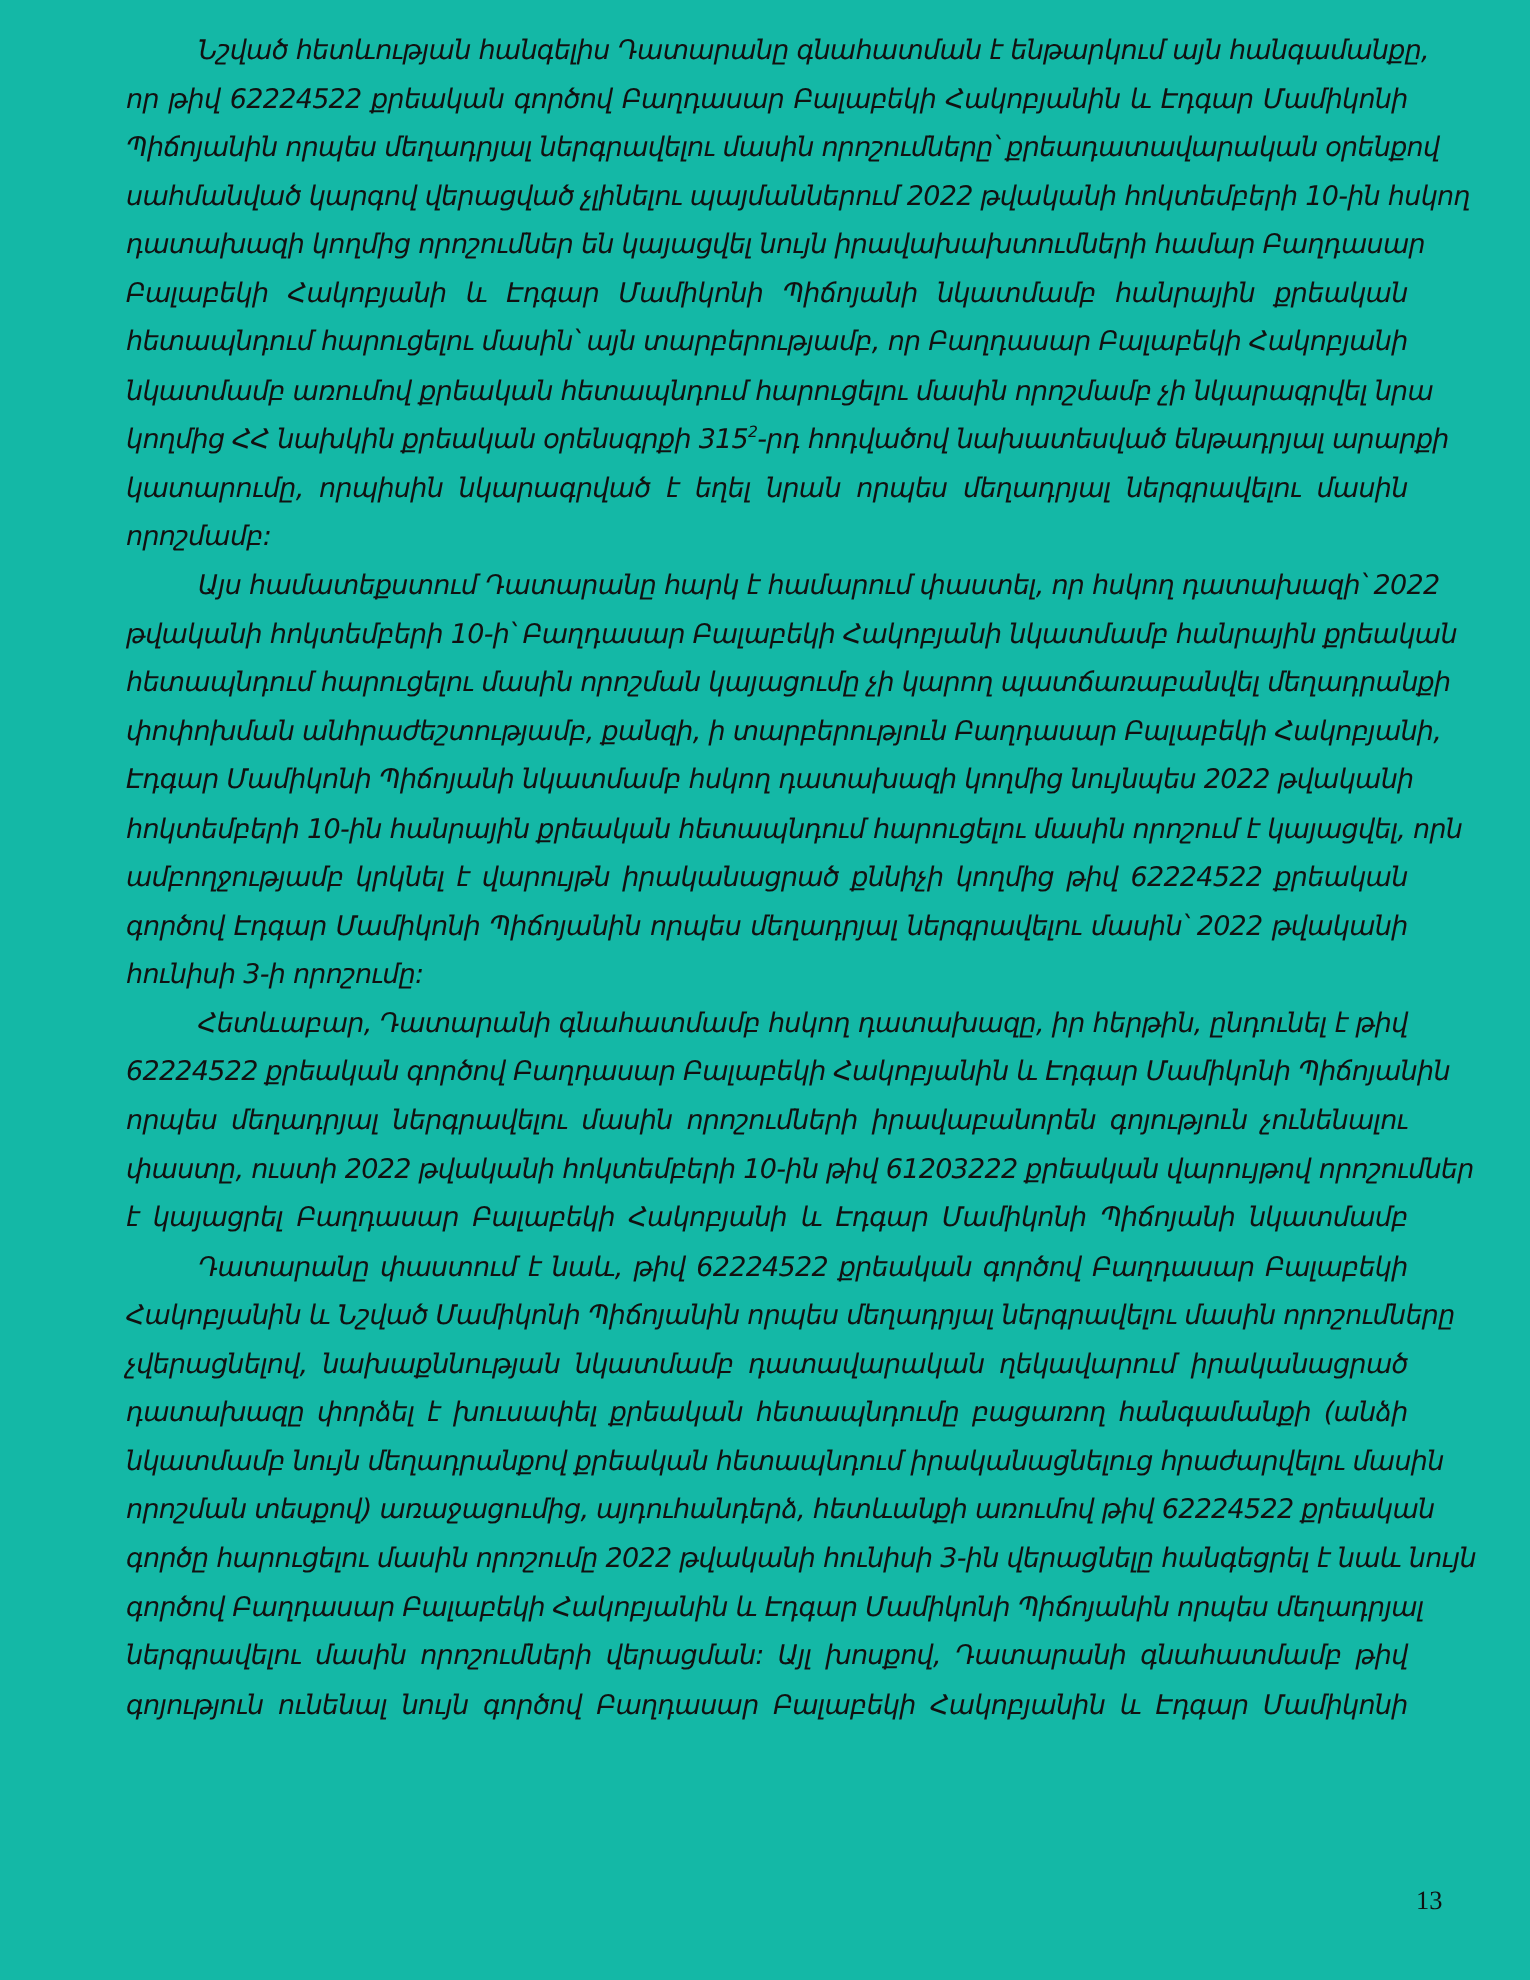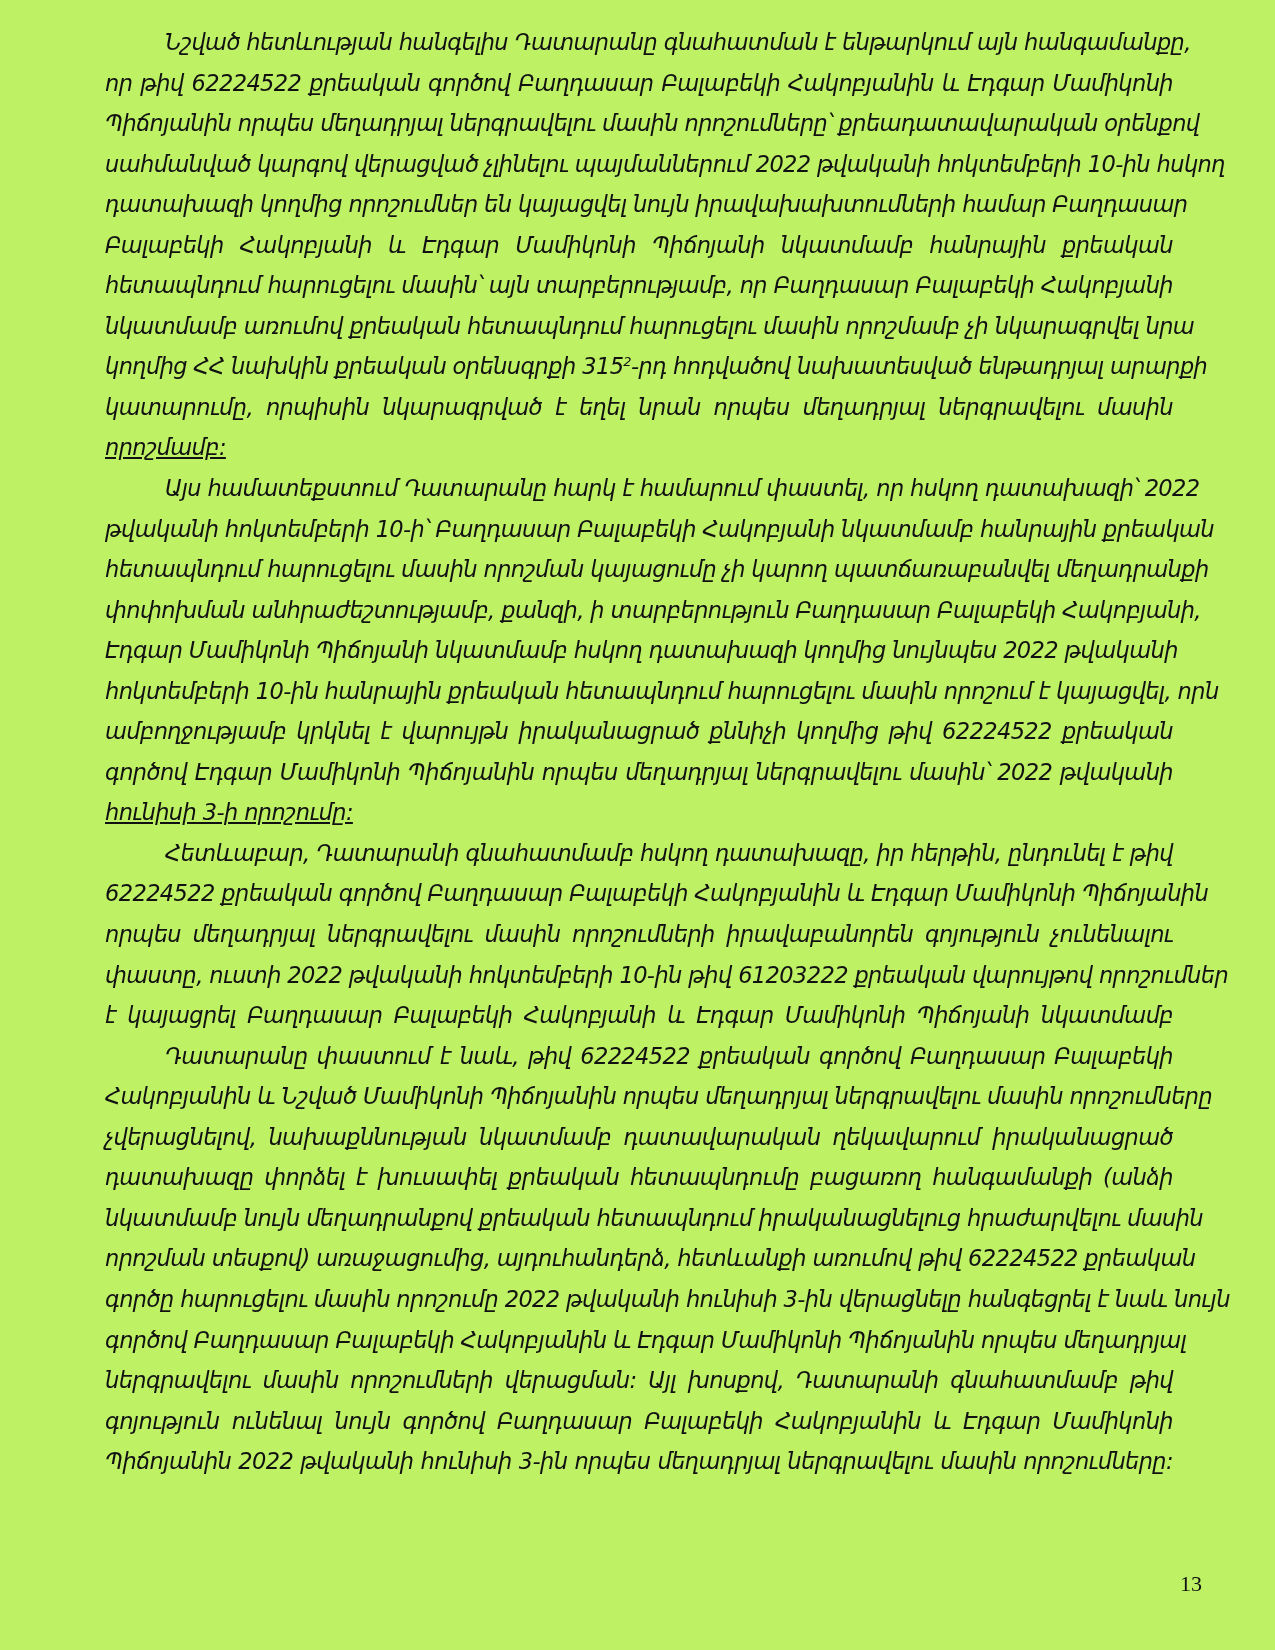--- a/index.html
+++ b/index.html
@@ -11,21 +11,21 @@
       width: 1275px;
       height: 1650px;
       position: relative;
       overflow: hidden;
     }
     .page {
       position: absolute;
       left: 0; top: 0;
       width: 1275px;
       height: 1650px;
-      background: #bef264;
+      background: #14b8a6;
     }
     .body-text {
       position: absolute;
       left: 105px;
       top: 22px;
       width: 1068px;
       font-family: "DejaVu Sans", sans-serif;
       font-style: italic;
       font-size: 22.5px;
       color: #111111;
@@ -38,21 +38,20 @@
       white-space: nowrap;
       text-align: justify;
       text-align-last: justify;
       overflow: visible;
     }
     .line.indent {
       padding-left: 60px;
     }
     .line.last {
       text-align-last: left;
-      text-decoration: underline;
     }
     .line sup {
       font-size: 13px;
       line-height: 0;
       vertical-align: super;
     }
     .page-number {
       position: absolute;
       left: 1180px;
       top: 1571px;
@@ -107,19 +106,18 @@
       <span class="line indent">Դատարանը փաստում է նաև, թիվ 62224522 քրեական գործով Բաղդասար Բալաբեկի</span>
       <span class="line">Հակոբյանին և Նշված Մամիկոնի Պիճոյանին որպես մեղադրյալ ներգրավելու մասին որոշումները</span>
       <span class="line">չվերացնելով, նախաքննության նկատմամբ դատավարական ղեկավարում իրականացրած</span>
       <span class="line">դատախազը փորձել է խուսափել քրեական հետապնդումը բացառող հանգամանքի (անձի</span>
       <span class="line">նկատմամբ նույն մեղադրանքով քրեական հետապնդում իրականացնելուց հրաժարվելու մասին</span>
       <span class="line">որոշման տեսքով) առաջացումից, այդուհանդերձ, հետևանքի առումով թիվ 62224522 քրեական</span>
       <span class="line">գործը հարուցելու մասին որոշումը 2022 թվականի հունիսի 3-ին վերացնելը հանգեցրել է նաև նույն</span>
       <span class="line">գործով Բաղդասար Բալաբեկի Հակոբյանին և Էդգար Մամիկոնի Պիճոյանին որպես մեղադրյալ</span>
       <span class="line">ներգրավելու մասին որոշումների վերացման: Այլ խոսքով, Դատարանի գնահատմամբ թիվ</span>
       <span class="line">գոյություն ունենալ նույն գործով Բաղդասար Բալաբեկի Հակոբյանին և Էդգար Մամիկոնի</span>
-      <span class="line">Պիճոյանին 2022 թվականի հունիսի 3-ին որպես մեղադրյալ ներգրավելու մասին որոշումները:</span>
     </div>
 
   </div>
 
   <div class="page-number">13</div>
 </div>
 
 </body></html>

